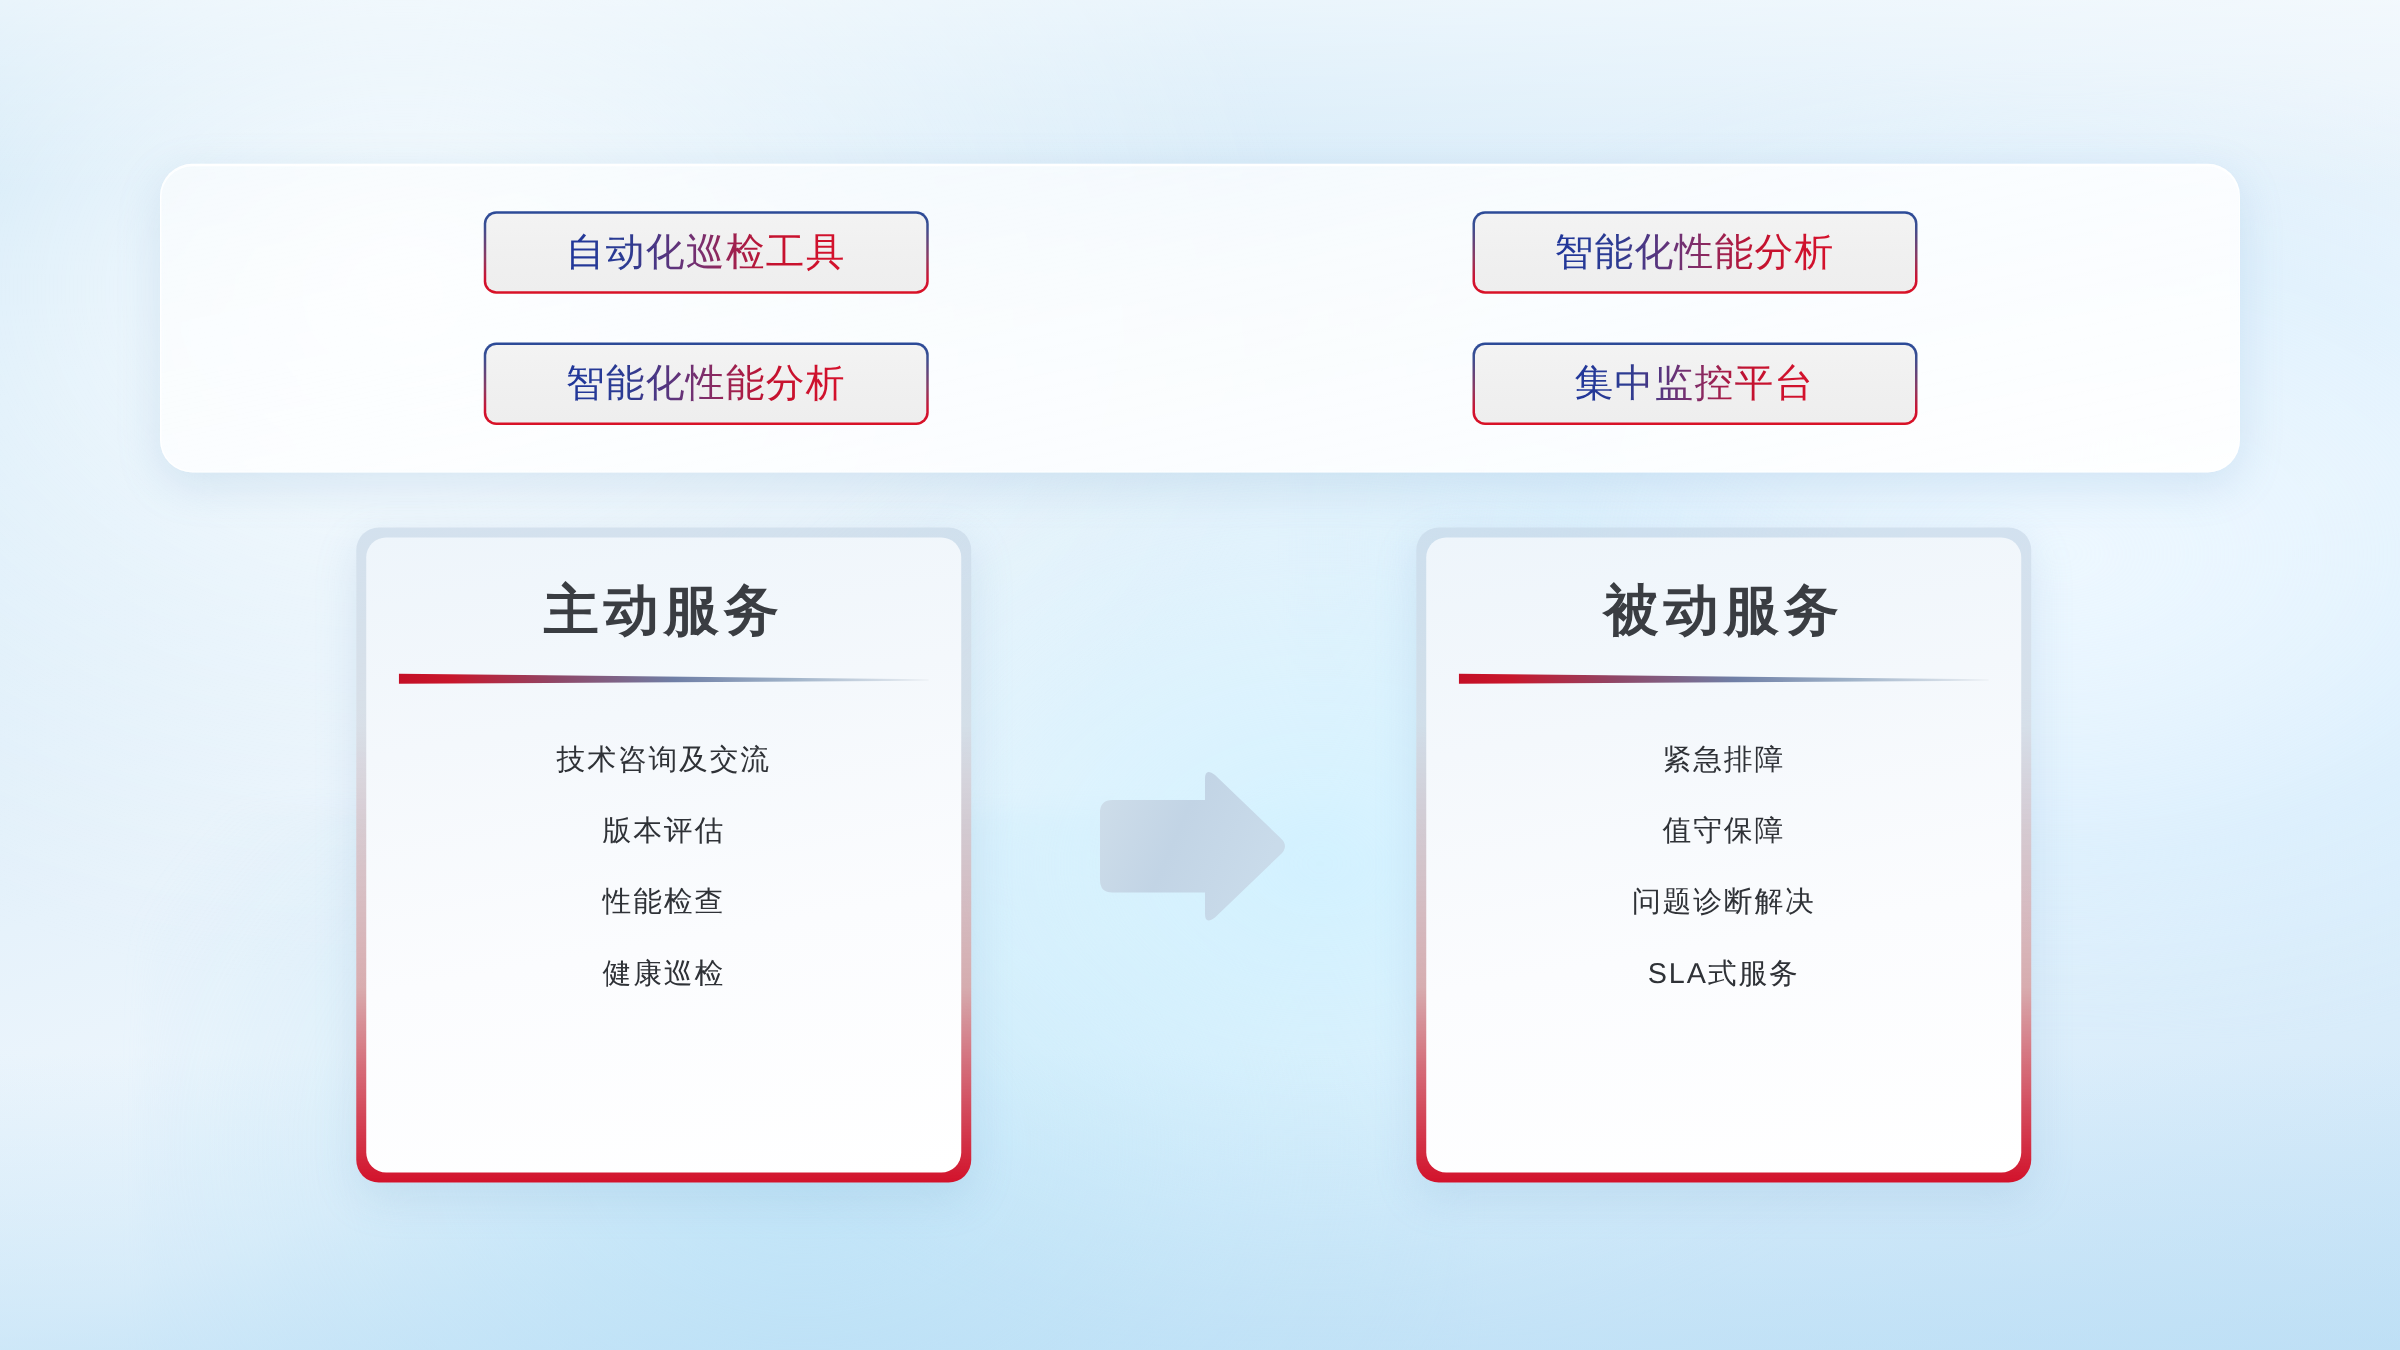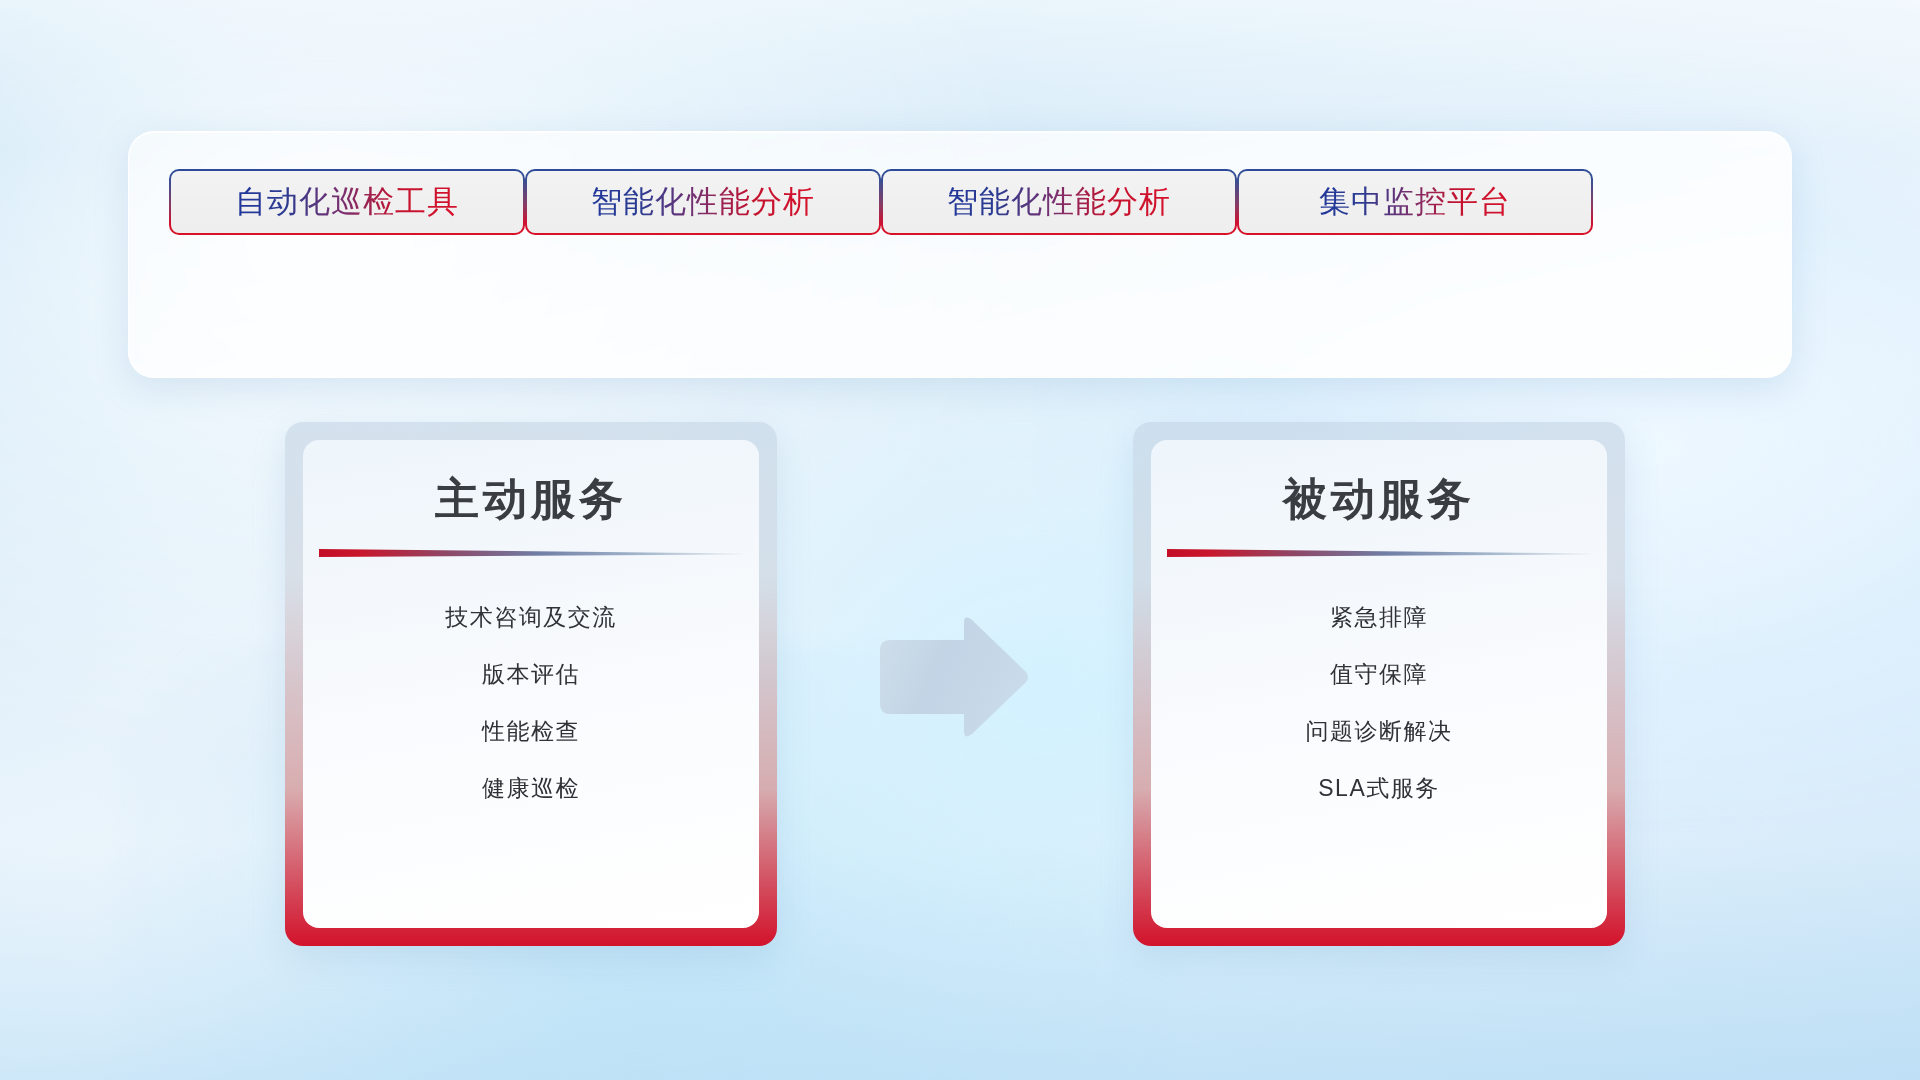--- a/index.html
+++ b/index.html
@@ -87,21 +87,21 @@
     border-radius: 26px;
     background: linear-gradient(168deg, rgba(255,255,255,0.55) 0%, rgba(255,255,255,0.80) 45%, rgba(255,255,255,0.92) 100%);
     border: 1px solid rgba(255,255,255,0.85);
     box-shadow: 0 10px 34px rgba(120,165,205,0.22), inset 0 1px 0 rgba(255,255,255,0.95);
     backdrop-filter: blur(3px);
   }
   .cap-grid {
     position: absolute;
     inset: 0;
     display: grid;
-    grid-template-columns: repeat(5, 1fr);
+    grid-template-columns: repeat(2, 1fr);
     grid-template-rows: repeat(2, 1fr);
     align-items: center;
     justify-items: center;
     padding: 24px 40px;
     row-gap: 12px;
   }
 
   
   .pill {
     position: relative;
@@ -135,21 +135,21 @@
     -webkit-text-fill-color: transparent;
   }
 
   
   .svc-card {
     position: absolute;
     top: 422px;
     width: 492px;
     height: 524px;
     border-radius: 18px;
-    padding: 18px;
+    padding: 8px;
     background: linear-gradient(180deg, rgba(190,208,226,0.55) 0%, rgba(200,205,215,0.55) 30%, rgba(214,150,150,0.75) 70%, #d2122b 100%);
     box-shadow: 0 12px 34px rgba(120,165,205,0.20);
   }
   .svc-card-left  { left: 285px; }
   .svc-card-right { left: 1133px; }
 
   .svc-card-inner {
     position: relative;
     width: 100%;
     height: 100%;

